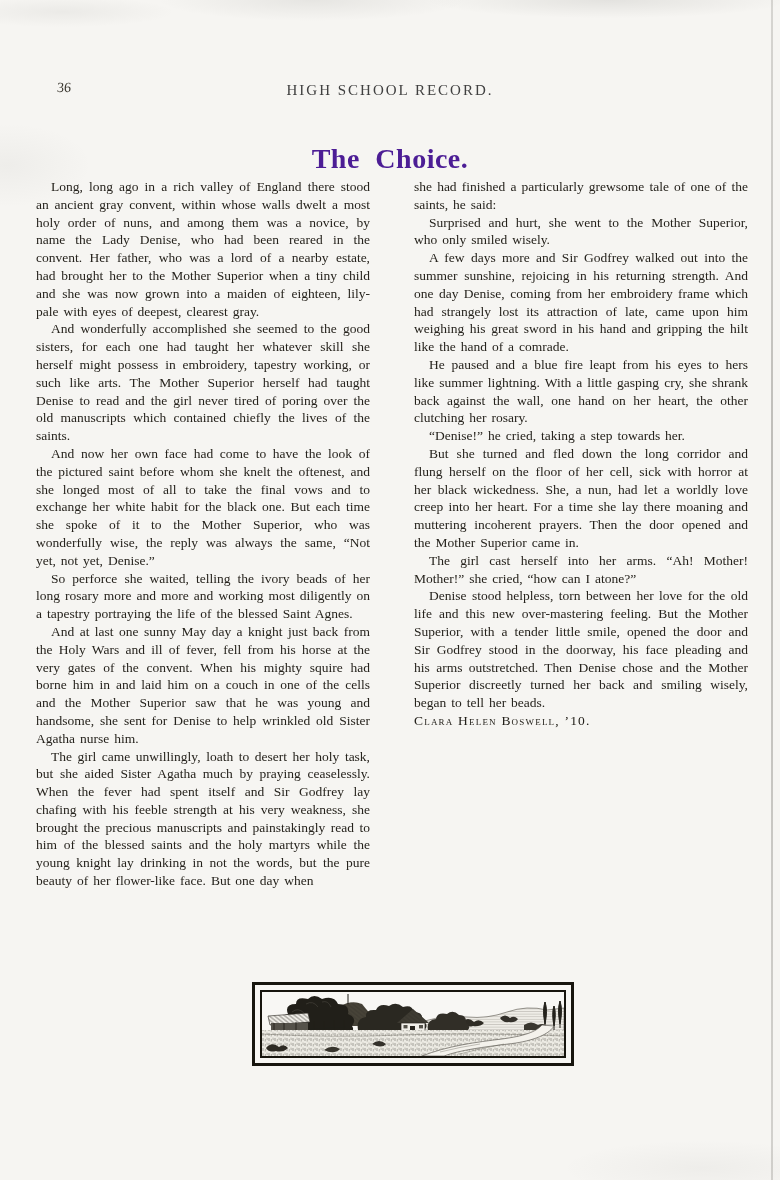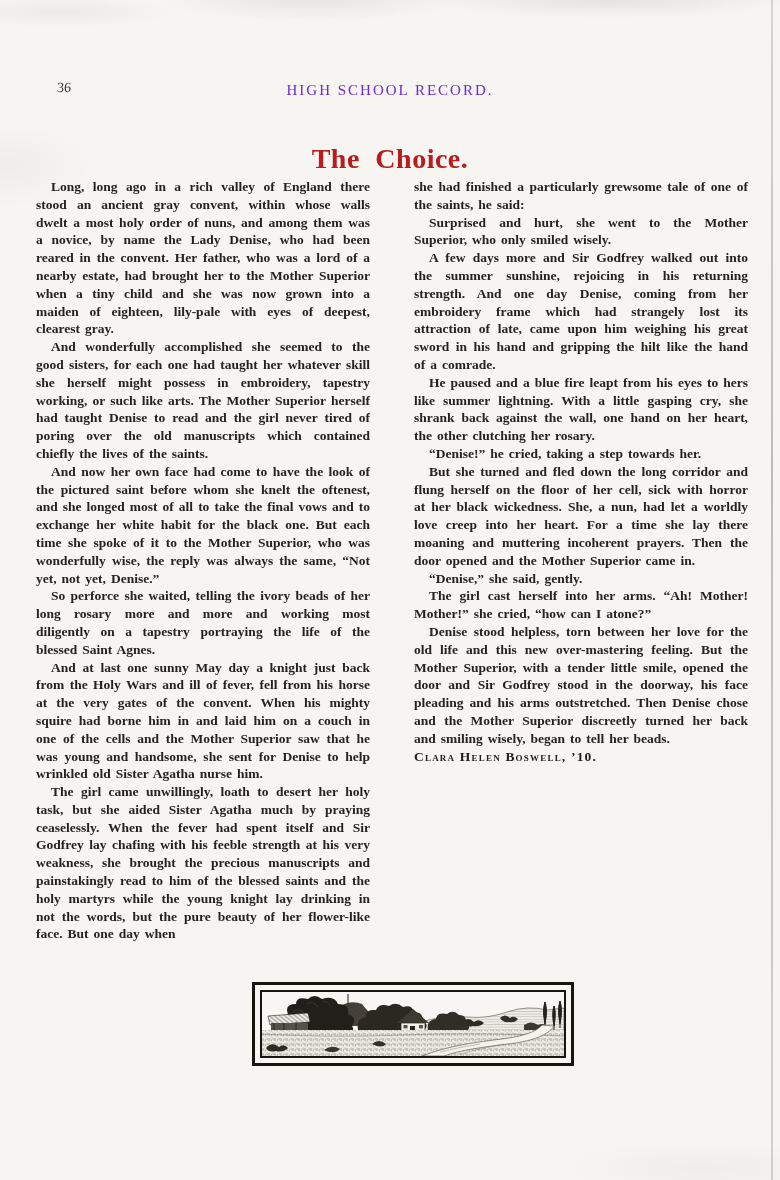--- a/index.html
+++ b/index.html
@@ -27,30 +27,30 @@
     background:linear-gradient(180deg, rgba(120,118,112,.25), rgba(120,118,112,.45) 40%, rgba(120,118,112,.28));
     pointer-events:none;
   }
   .page-number{
     position:absolute;left:57px;top:80px;
     font-size:14px;color:#3a372f;transform:skewX(-4deg);
   }
   .masthead{
     position:absolute;left:0;top:82px;width:100%;
     text-align:center;font-size:15px;letter-spacing:2px;
-    color:#6d28d9;
+    color:#404040;
   }
   .story-title{
     position:absolute;left:0;top:124px;width:100%;
     text-align:center;font-size:28px;font-weight:bold;
-    letter-spacing:.5px;word-spacing:8px;color:#b91c1c;
+    letter-spacing:.5px;word-spacing:8px;color:#4c1d95;
   }
   .columns{
     position:absolute;left:36px;top:178px;width:712px;
-    display:flex;gap:44px;font-weight:bold;
+    display:flex;gap:44px;
   }
   .col{flex:1 1 0;min-width:0;}
   .para{
     margin:0;
     font-size:13.5px;line-height:17.8px;
     text-align:justify;
     text-indent:15px;
     word-spacing:1.6px;
   }
   .para.noindent{text-indent:0;}
@@ -93,21 +93,20 @@
         <p class="para">The girl came unwillingly, loath to desert her holy task, but she aided Sister Agatha much by praying ceaselessly.  When the fever had spent itself and Sir Godfrey lay chafing with his feeble strength at his very weakness, she brought the precious manuscripts and painstakingly read to him of the blessed saints and the holy martyrs while the young knight lay drinking in not the words, but the pure beauty of her flower-like face.  But one day when</p>
       </div>
     <div class="col">
       <div id="right-col">
           <p class="para noindent">she had finished a particularly grewsome tale of one of the saints, he said:</p>
           <p class="para">Surprised and hurt, she went to the Mother Superior, who only smiled wisely.</p>
           <p class="para">A few days more and Sir Godfrey walked out into the summer sunshine, rejoicing in his returning strength.  And one day Denise, coming from her embroidery frame which had strangely lost its attraction of late, came upon him weighing his great sword in his hand and gripping the hilt like the hand of a comrade.</p>
           <p class="para">He paused and a blue fire leapt from his eyes to hers like summer lightning.  With a little gasping cry, she shrank back against the wall, one hand on her heart, the other clutching her rosary.</p>
           <p class="para">“Denise!” he cried, taking a step towards her.</p>
           <p class="para">But she turned and fled down the long corridor and flung herself on the floor of her cell, sick with horror at her black wickedness.  She, a nun, had let a worldly love creep into her heart.  For a time she lay there moaning and muttering incoherent prayers. Then the door opened and the Mother Superior came in.</p>
-          <p class="para">“Denise,” she said, gently.</p>
           <p class="para">The girl cast herself into her arms.  “Ah! Mother! Mother!” she cried, “how can I atone?”</p>
           <p class="para">Denise stood helpless, torn between her love for the old life and this new over-mastering feeling.  But the Mother Superior, with a tender little smile, opened the door and Sir Godfrey stood in the doorway, his face pleading and his arms outstretched.  Then Denise chose and the Mother Superior discreetly turned her back and smiling wisely, began to tell her beads.</p>
         </div>
       <div class="byline">Clara Helen Boswell, ’10.</div>
     </div>
   </div>
 
   <div class="illustration">
     <div class="illustration-inner">
       <svg viewBox="0 0 302 64" preserveAspectRatio="none">

